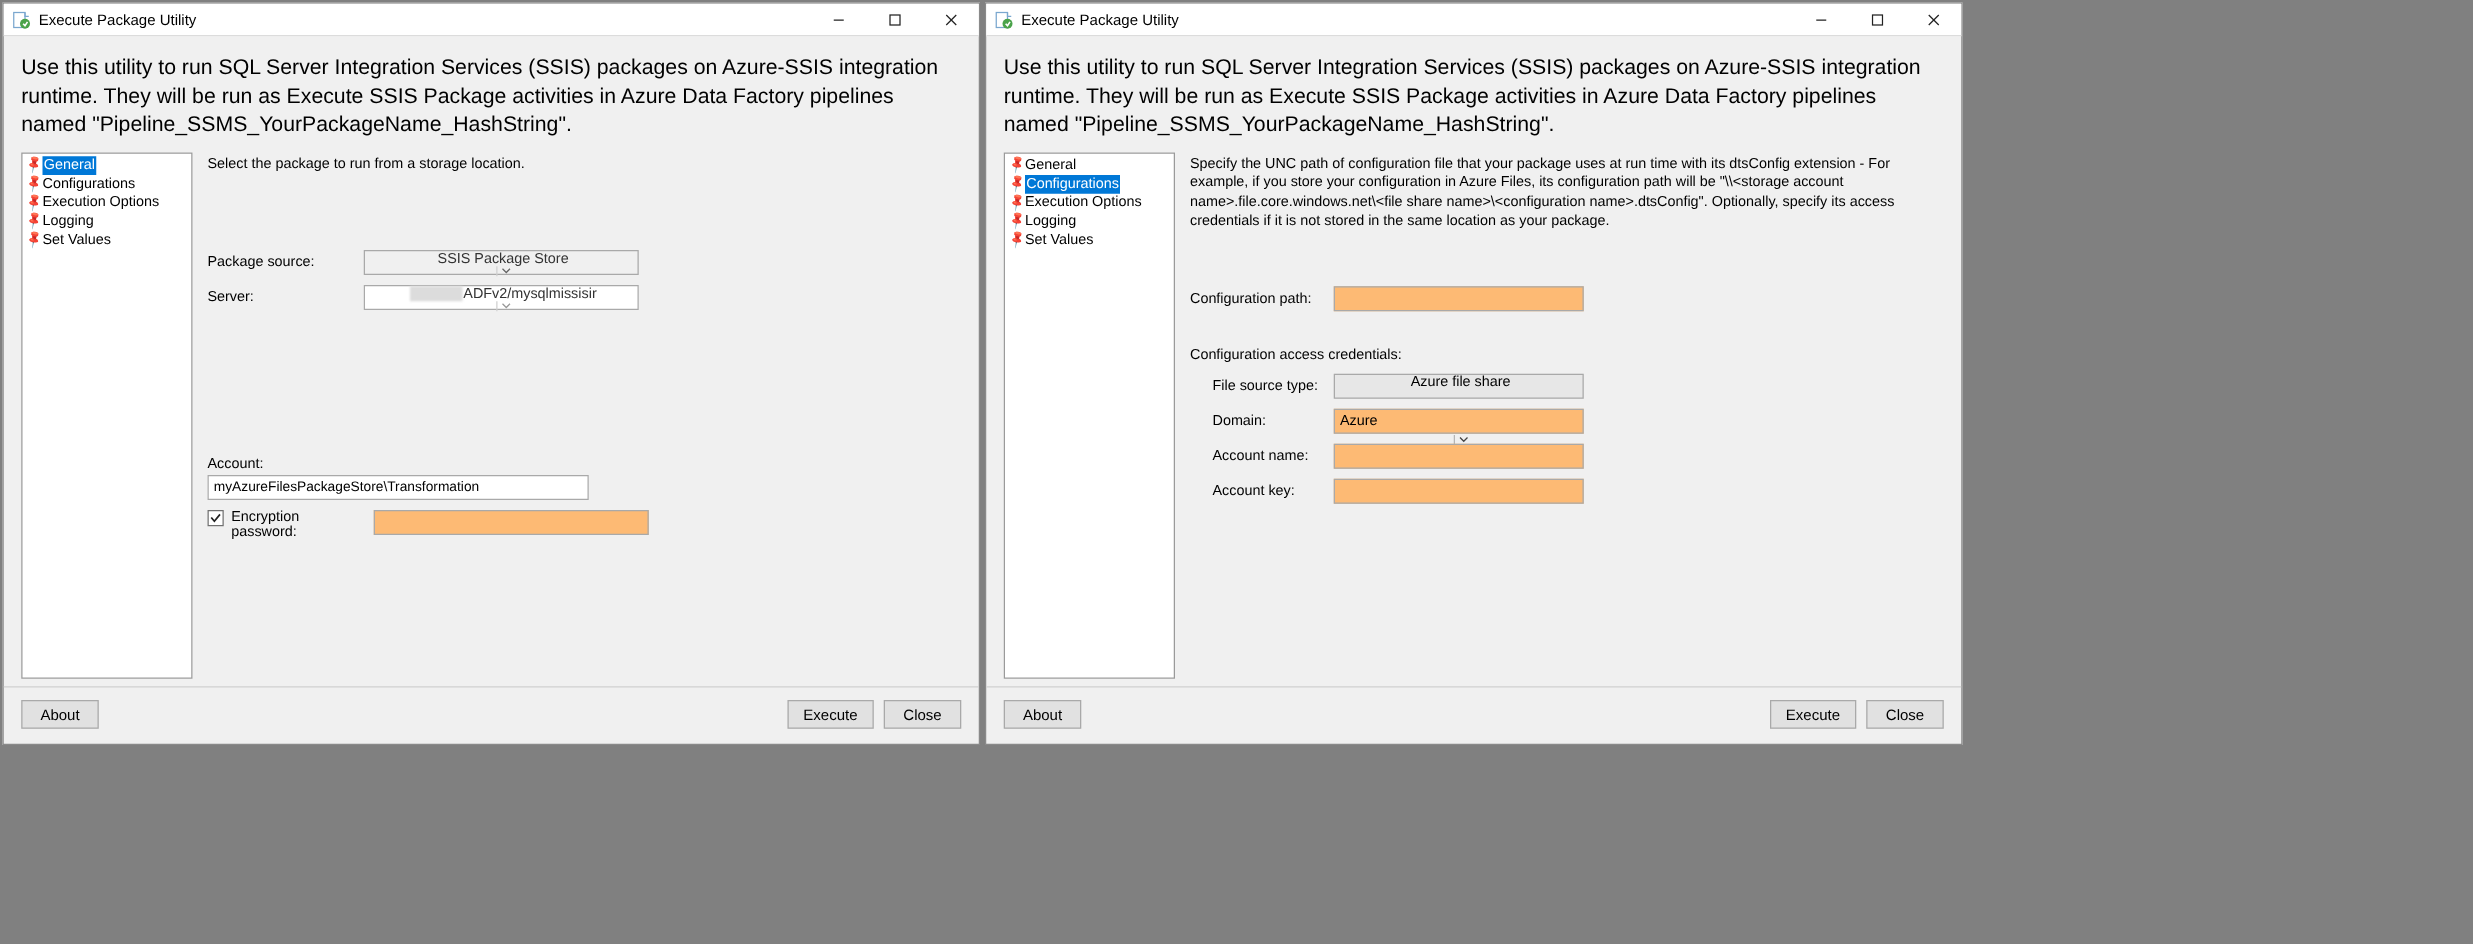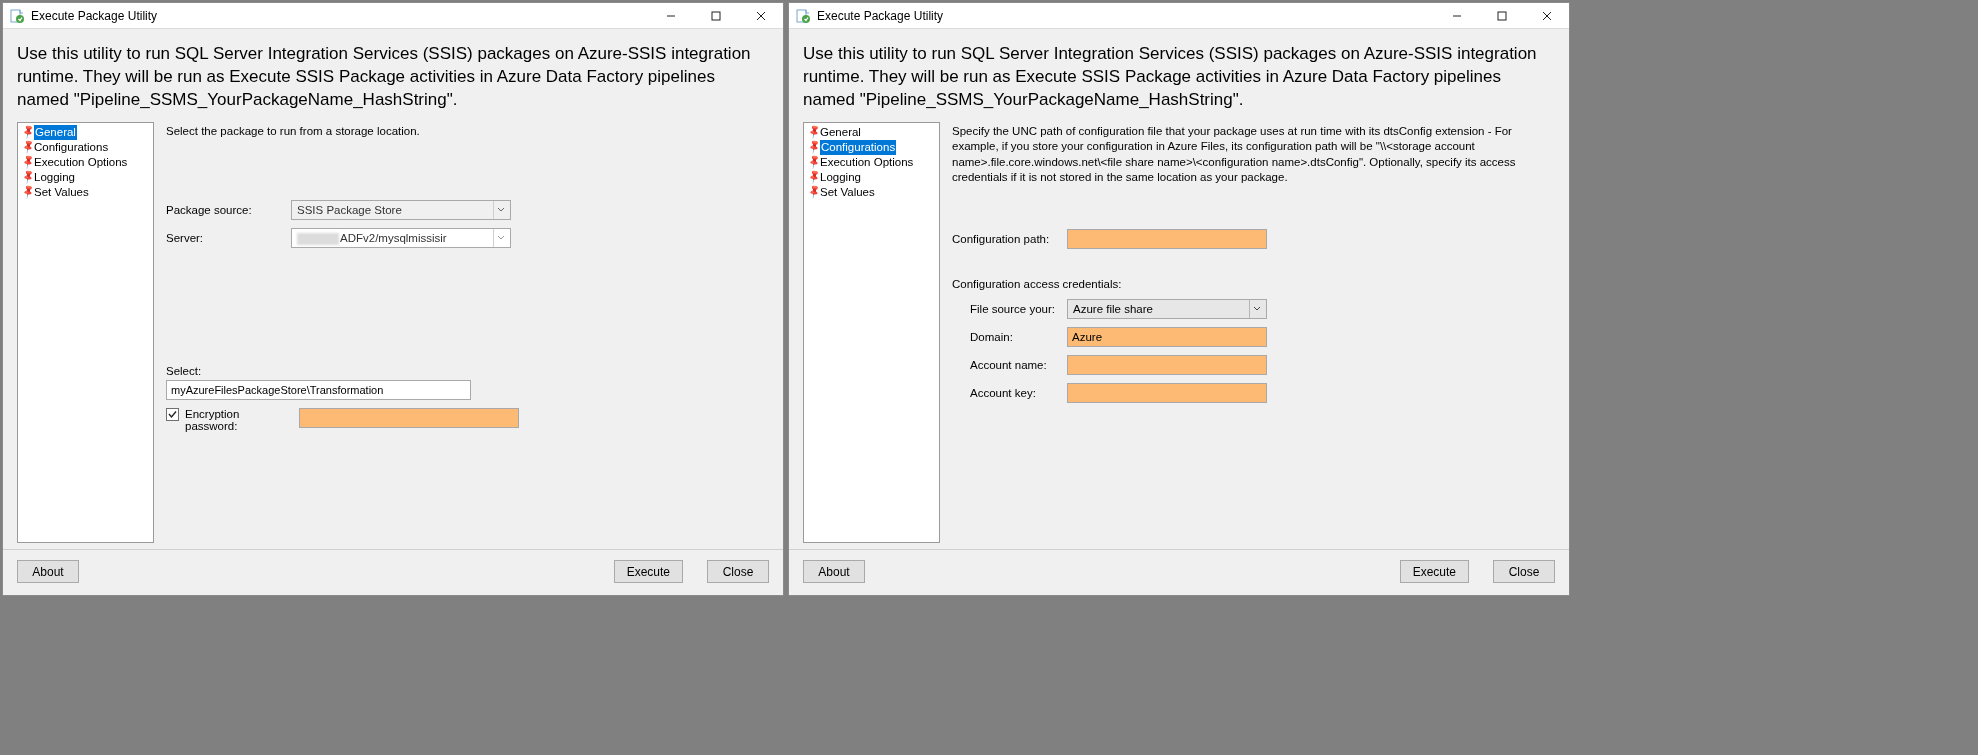--- a/index.html
+++ b/index.html
@@ -113,20 +113,21 @@
     height: 20px;
     border: 1px solid #a9a9a9;
     background: #fdba74;
     font: inherit;
     padding: 0 4px;
   }
   .combo {
     display: flex; align-items: center;
     justify-content: space-between;
     padding: 0 2px 0 5px;
+    flex-direction: column;
   }
   .combo.disabled {
     background: #f0f0f0;
     color: #333;
   }
   .combo .arrow {
     width: 15px; height: 18px;
     border-left: 1px solid #cfcfcf;
     display:flex; align-items:center; justify-content:center;
     margin-left: 4px;
@@ -153,21 +154,21 @@
   }
   .btn {
     min-width: 62px;
     height: 23px;
     border: 1px solid #a9a9a9;
     background: #e1e1e1;
     font: inherit;
     padding: 0 12px;
     cursor: default;
   }
-  .right-btns { margin-left:auto; display:flex; gap:24px; }
+  .right-btns { margin-left:auto; display:flex; gap:8px; }
   .section-gap { height: 48px; }
   .cred-head { margin: 12px 0 8px 0; }
   .blur {
     display:inline-block; width:42px; height:12px;
     background:#dcdcdc; filter: blur(1px);
     vertical-align:middle; margin-right:1px;
   }
 </style>
 </head>
 <body>
@@ -256,21 +257,21 @@
                 <svg width="8" height="8">
                     <polyline points="1,2 4,5 7,2" fill="none" stroke="#999"></polyline>
                   </svg>
               </span>
             </div>
           </div>
 
           <div style="height:110px;"></div>
 
           <div>
-            <div class="stack-label">Select:</div>
+            <div class="stack-label">Account:</div>
             <input class="textin readonly w305" style="font-size: 11px;" value="myAzureFilesPackageStore\Transformation">
           </div>
 
           <div class="check-row">
             <span class="check">
               <svg width="11" height="11">
                   <polyline points="2,5 4.5,8 9,2.5" fill="none" stroke="#222" stroke-width="1.4"></polyline>
                 </svg>
             </span>
             <span style="width:108px;">Encryption password:</span>
@@ -352,21 +353,21 @@
           <div style="height:30px;"></div>
 
           <div class="field-row">
             <span class="field-label">Configuration path:</span>
             <input class="textin w200" value="" style="">
           </div>
 
           <div class="cred-head" style="margin-top:22px;">Configuration access credentials:</div>
 
           <div class="field-row indent">
-            <span class="field-label">File source your:</span>
+            <span class="field-label">File source type:</span>
             <div class="combo enabled w200">
               <span>Azure file share</span>
               <span class="arrow">
                 <svg width="8" height="8">
                     <polyline points="1,2 4,5 7,2" fill="none" stroke="#444"></polyline>
                   </svg>
               </span>
             </div>
           </div>
 

